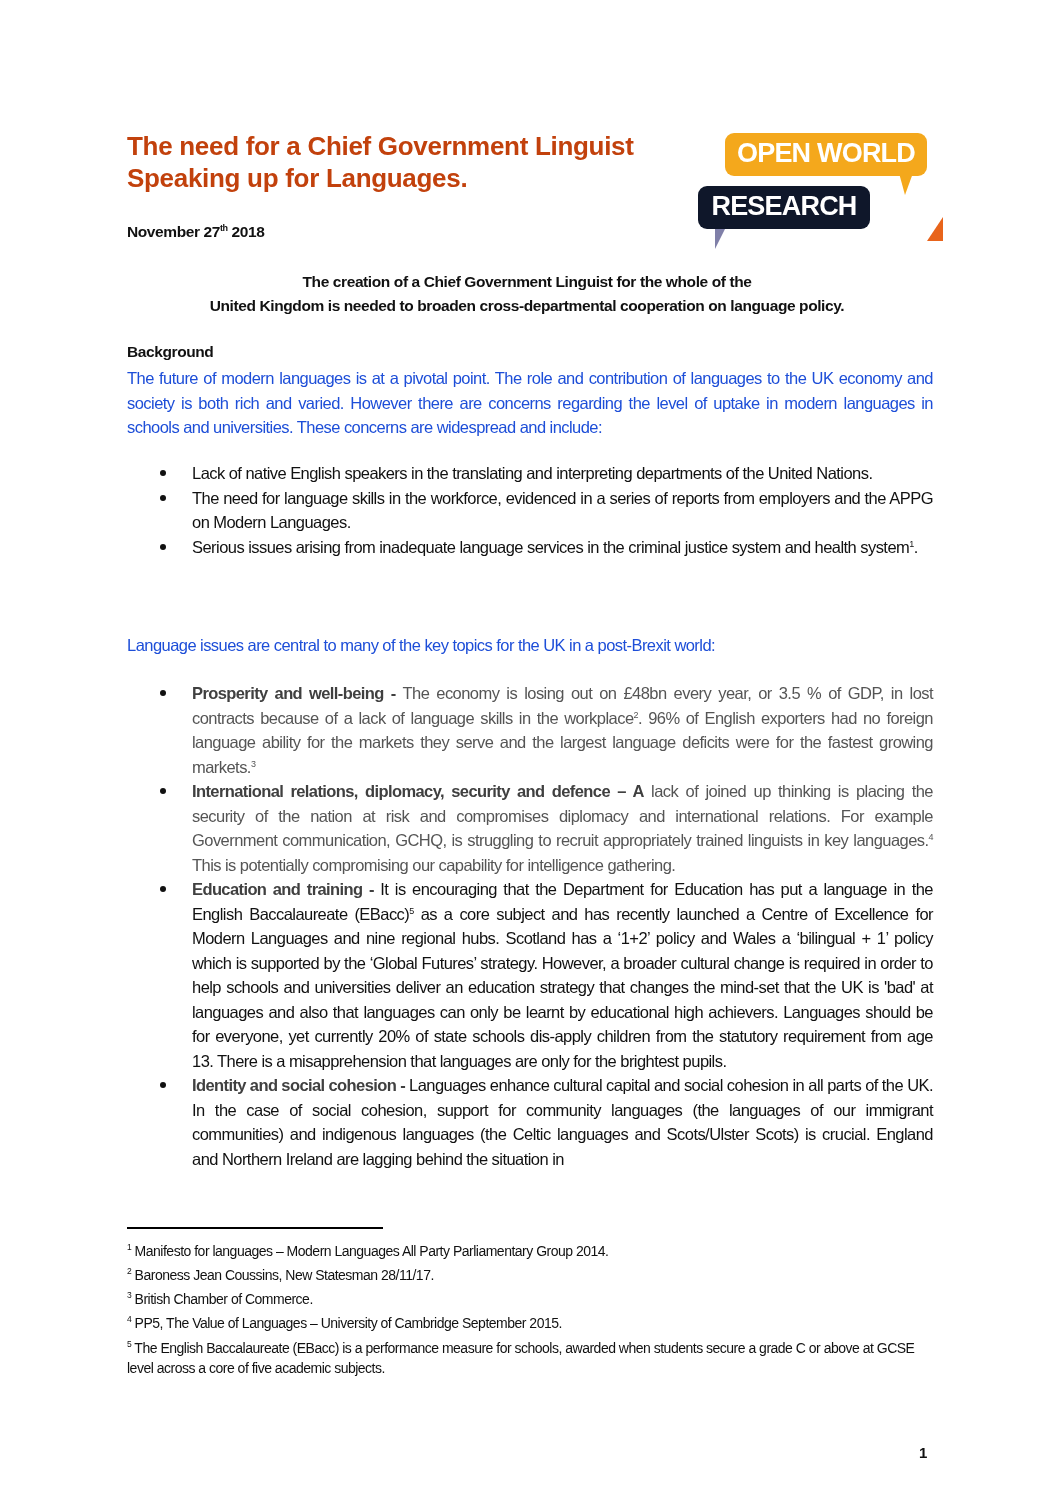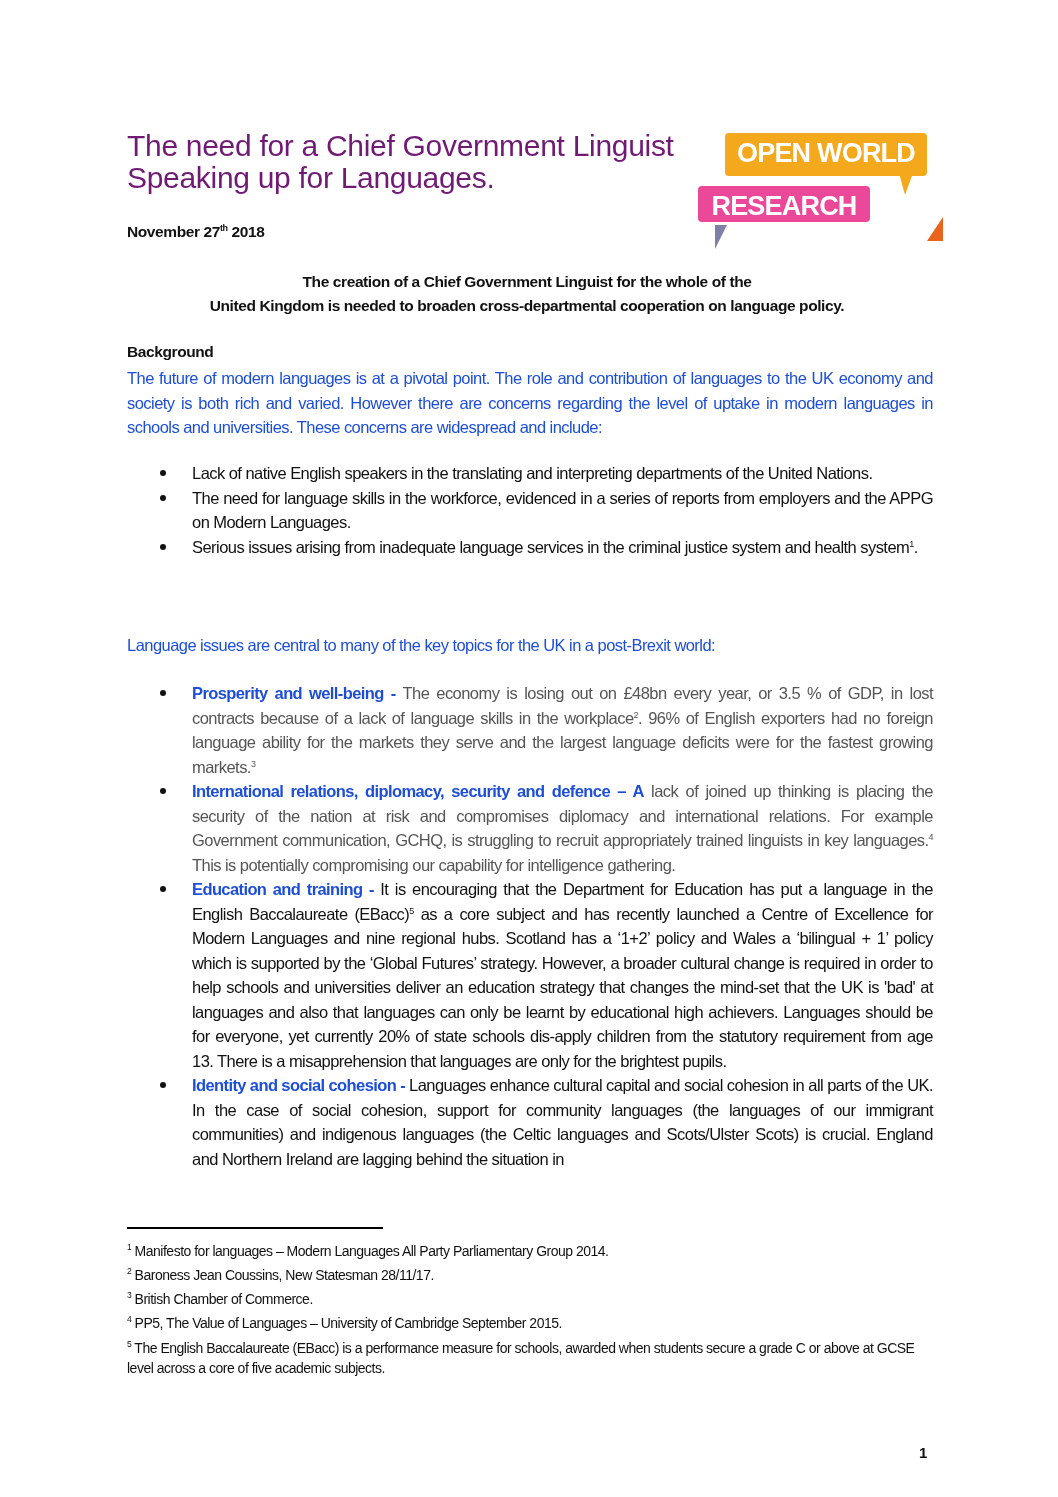--- a/index.html
+++ b/index.html
@@ -1,46 +1,46 @@
 <!DOCTYPE html>
 <html><head>
 <meta charset="utf-8">
 <style>
   html, body { margin: 0; padding: 0; background: #ffffff; }
   body { width: 1058px; height: 1497px; position: relative; overflow: hidden;
          font-family: "Liberation Sans", sans-serif; color: #111; }
   .page { position: absolute; left: 0; top: 0; width: 1058px; height: 1497px; background: #fff; }
 
-  .title { position: absolute; left: 127px; top: 130px; font-size: 30px; font-weight: normal;
-           line-height: 32px; letter-spacing: -0.3px; color: #701a75; }
+  .title { position: absolute; left: 127px; top: 130px; font-size: 26px; font-weight: bold;
+           line-height: 32px; letter-spacing: -0.3px; color: #c2410c; }
   .date { position: absolute; left: 127px; top: 223px; font-size: 15.5px; font-weight: bold; letter-spacing: -0.4px; }
   .date sup { font-size: 9px; }
 
   .logo { position: absolute; left: 695px; top: 125px; width: 262px; height: 160px; }
   .bubble { position: absolute; color: #fff; font-weight: bold; font-size: 27px; letter-spacing: -0.8px;
-            border-radius: 4px; line-height: 40px; text-align: center; }
+            border-radius: 9px; line-height: 40px; text-align: center; }
   .b-open { left: 30px; top: 8px; width: 202px; height: 43px; background: #f4a81c; }
-  .b-research { left: 3px; top: 61px; width: 172px; height: 36px; background: #ec4899; }
+  .b-research { left: 3px; top: 61px; width: 172px; height: 43px; background: #0f172a; }
   .b-init { left: 90px; top: 114px; width: 164px; height: 43px; background: #e8641b; }
   .tail { position: absolute; width: 0; height: 0; }
   .t-open { left: 200px; top: 48px; border-left: 14px solid transparent; border-top: 22px solid #f4a81c; transform: skewX(-20deg); }
   .t-research { left: 20px; top: 100px; border-right: 12px solid transparent; border-top: 24px solid #7f7fa8; }
   .t-init { left: 232px; top: 92px; border-left: 16px solid transparent; border-bottom: 24px solid #e8641b; }
 
   .lead { position: absolute; left: 127px; top: 270px; width: 800px; font-size: 15.5px; font-weight: bold;
           line-height: 24px; letter-spacing: -0.4px; text-align: center; }
   .bg-head { position: absolute; left: 127px; top: 343px; font-size: 15.5px; font-weight: bold; letter-spacing: -0.4px; }
   .para { position: absolute; left: 127px; width: 806px; font-size: 16.5px; line-height: 24.5px;
           letter-spacing: -0.55px; text-align: justify; color: #1d4ed8; }
 
   ul.blist { position: absolute; left: 127px; width: 806px; margin: 0; padding: 0; list-style: none; }
   ul.blist li { position: relative; padding-left: 65px; font-size: 16.5px; line-height: 24.5px;
                 letter-spacing: -0.55px; text-align: justify; }
   ul.blist li .dot { position: absolute; left: 33px; top: 9px; width: 6px; height: 6px; border-radius: 50%; background: #111; }
-  .lead-b { font-weight: bold; color: #1d4ed8; letter-spacing: -0.6px; }
+  .lead-b { font-weight: bold; color: #404040; letter-spacing: -0.6px; }
   .grey { color: #555; }
   sup.fn { font-size: 9px; line-height: 0; vertical-align: super; }
 
   .fn-rule { position: absolute; left: 127px; top: 1227px; width: 256px; height: 2px; background: #000; }
   .footnotes { position: absolute; left: 127px; top: 1237px; width: 800px; font-size: 14px; line-height: 20.5px;
                letter-spacing: -0.5px; }
   .footnotes div { margin: 0; }
   .footnotes sup { font-size: 8.5px; }
   .pagenum { position: absolute; left: 919px; top: 1444px; font-size: 15px; font-weight: bold; }
 </style>

